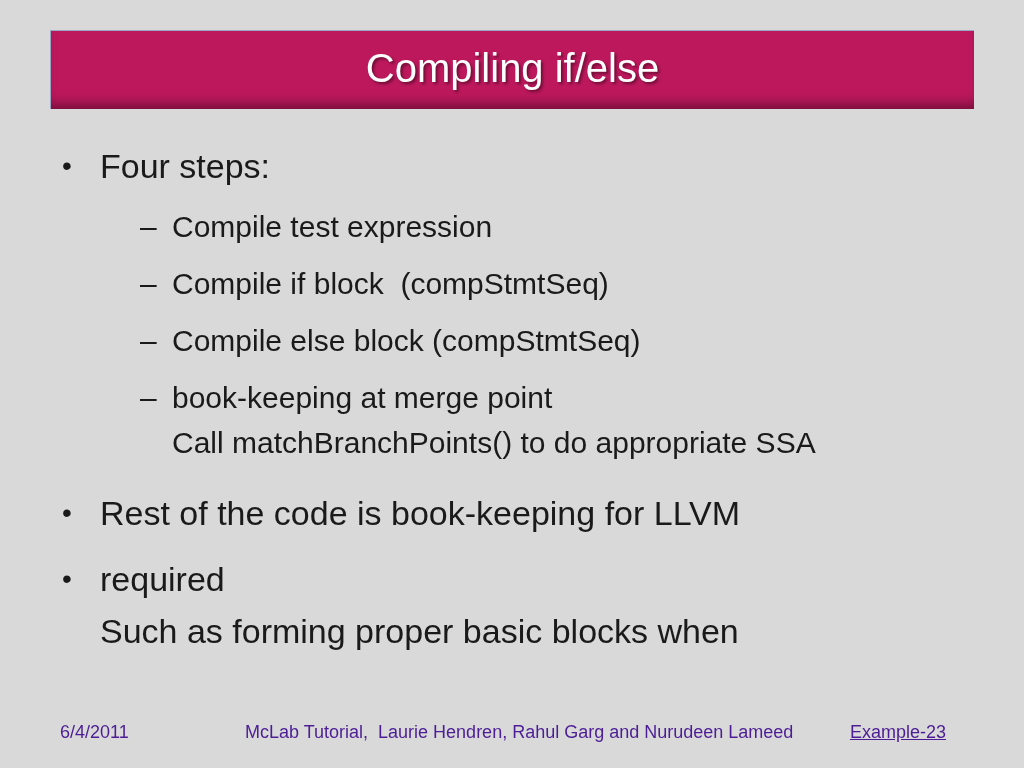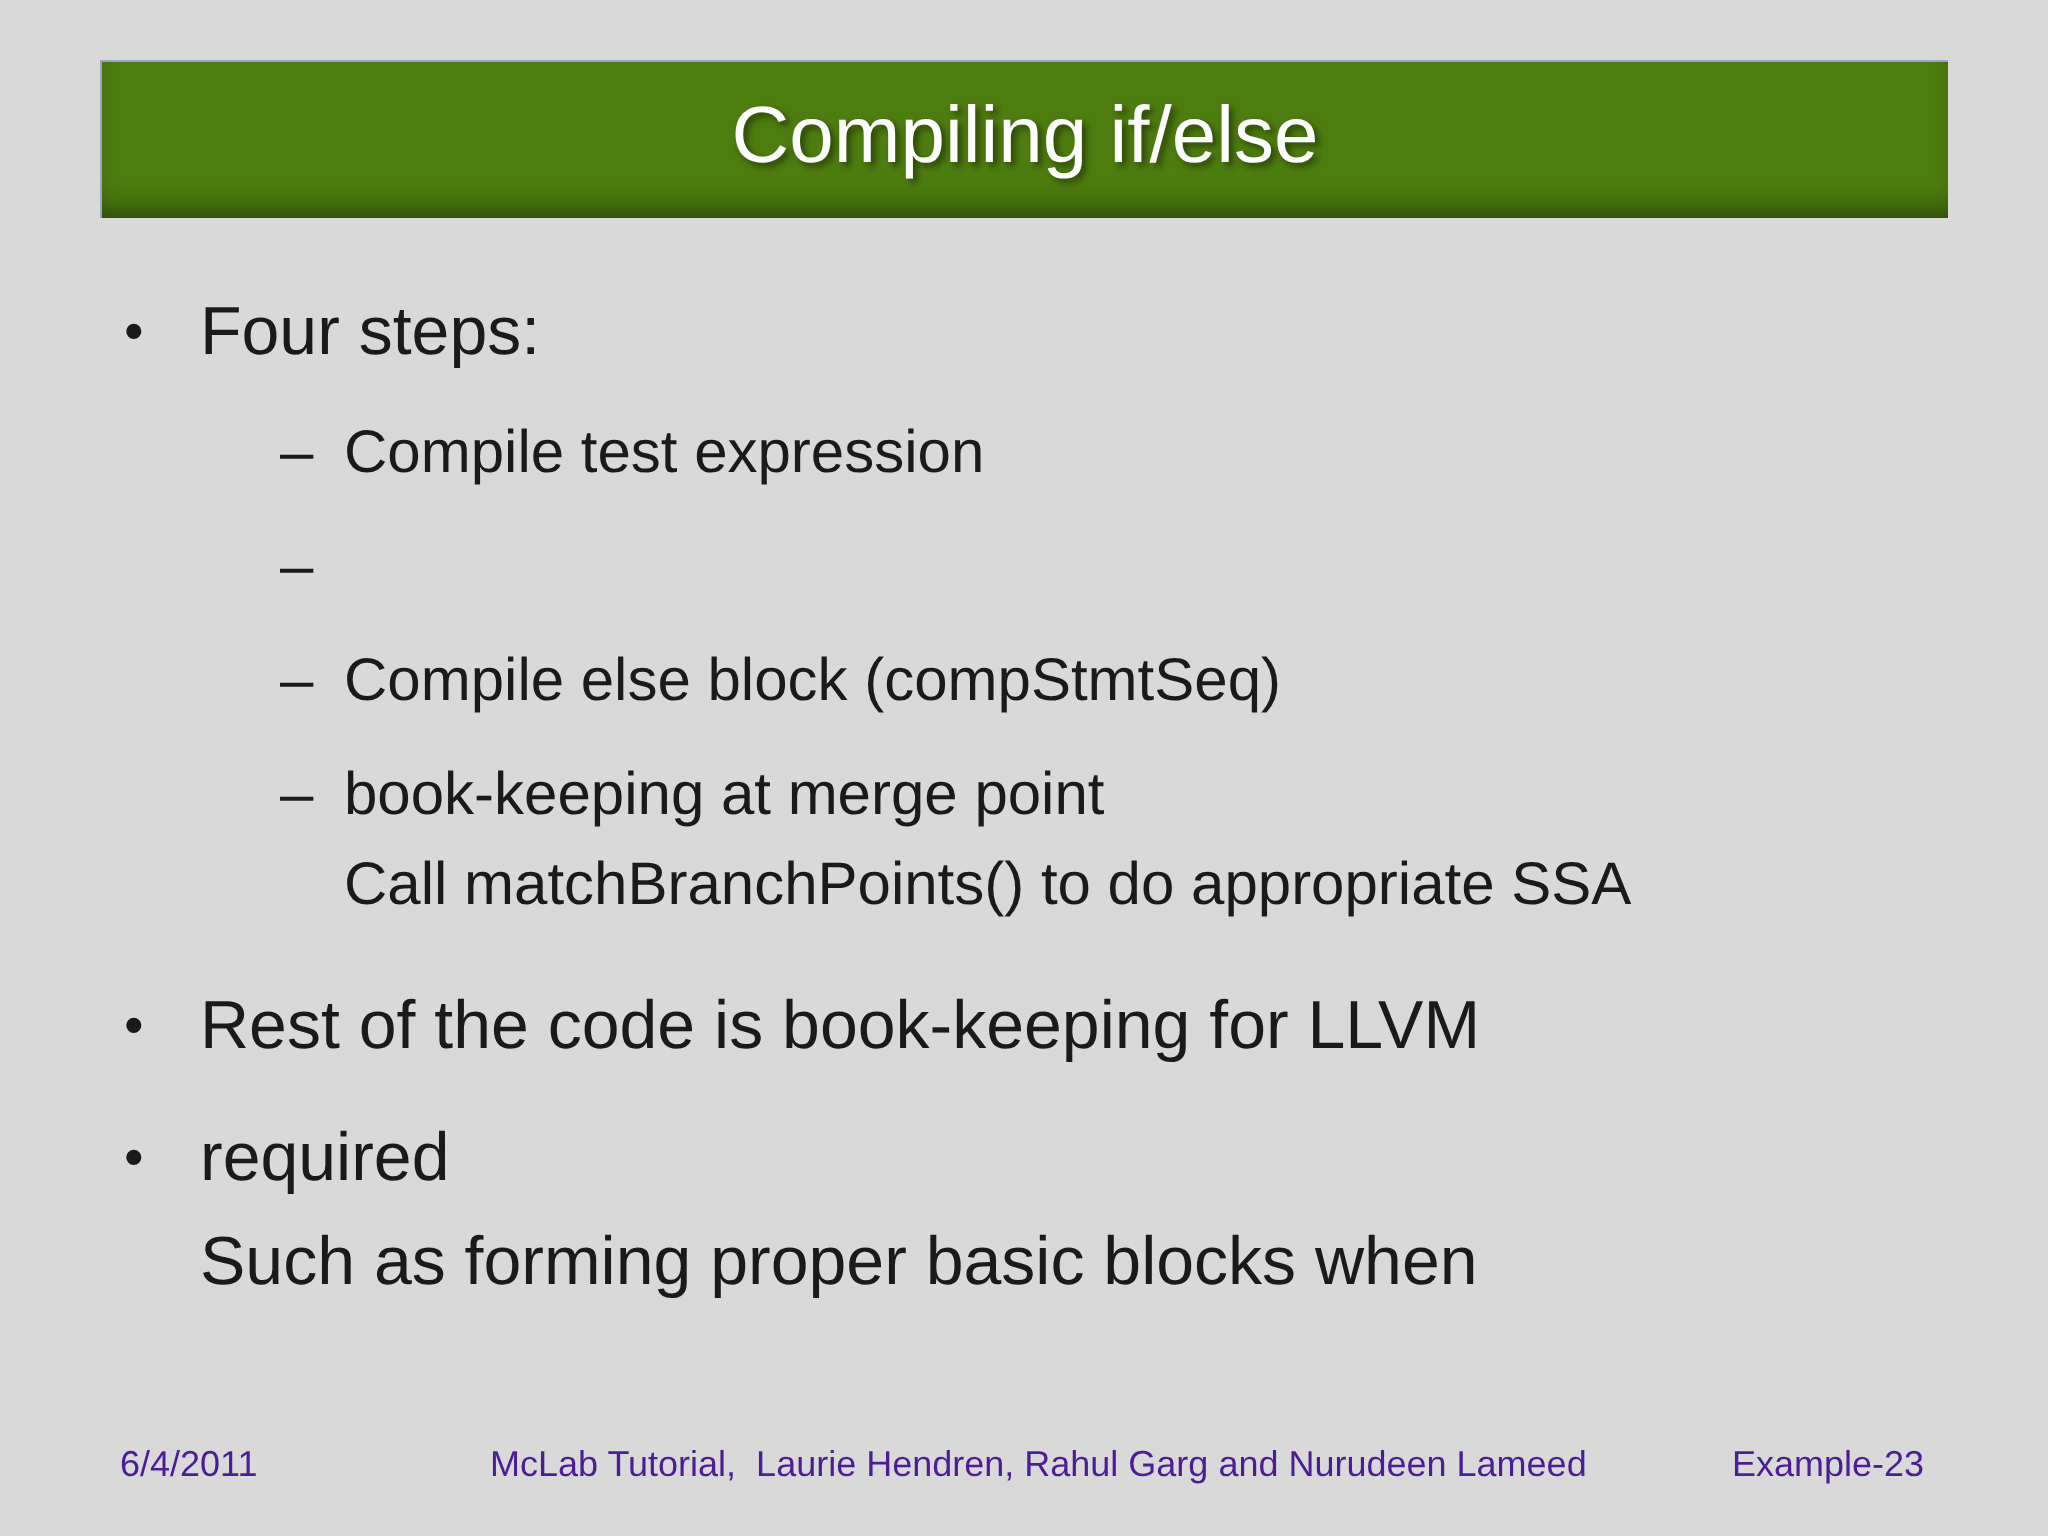--- a/index.html
+++ b/index.html
@@ -15,21 +15,21 @@
     background: #d9d9d9;
     overflow: hidden;
   }
   
   .title-banner {
     position: absolute;
     left: 50px;
     top: 30px;
     width: 923px;
     height: 78px;
-    background: #4d7c0f;
+    background: #be185d;
     border-top: 1px solid #9aa6c4;
     border-left: 1px solid #9aa6c4;
     box-shadow: inset 0 -12px 14px -8px rgba(0,0,0,0.45);
     display: flex;
     align-items: center;
     justify-content: center;
   }
   .title-banner h1 {
     margin: 0;
     padding-bottom: 4px;
@@ -86,21 +86,21 @@
   
   .footer-item {
     position: absolute;
     top: 722px;
     font-size: 18px;
     color: #4c1d95;
     white-space: pre;
   }
   .footer-date    { left: 60px; }
   .footer-credits { left: 245px; }
-  .footer-page    { right: 62px; }
+  .footer-page    { right: 78px; text-decoration: underline; }
 </style>
 </head>
 <body>
 
 <div class="slide">
 
   <header class="title-banner">
     <h1>Compiling if/else</h1>
   </header>
 
@@ -115,20 +115,23 @@
 
     <div class="bullet lvl2">
       <span class="marker">–</span>
       <span class="lines">
         <span class="line">Compile test expression</span>
       </span>
     </div>
 
     <div class="bullet lvl2">
       <span class="marker">–</span>
+      <span class="lines">
+        <span class="line">Compile if block  (compStmtSeq)</span>
+      </span>
     </div>
 
     <div class="bullet lvl2">
       <span class="marker">–</span>
       <span class="lines">
         <span class="line">Compile else block (compStmtSeq)</span>
       </span>
     </div>
 
     <div class="bullet lvl2">

